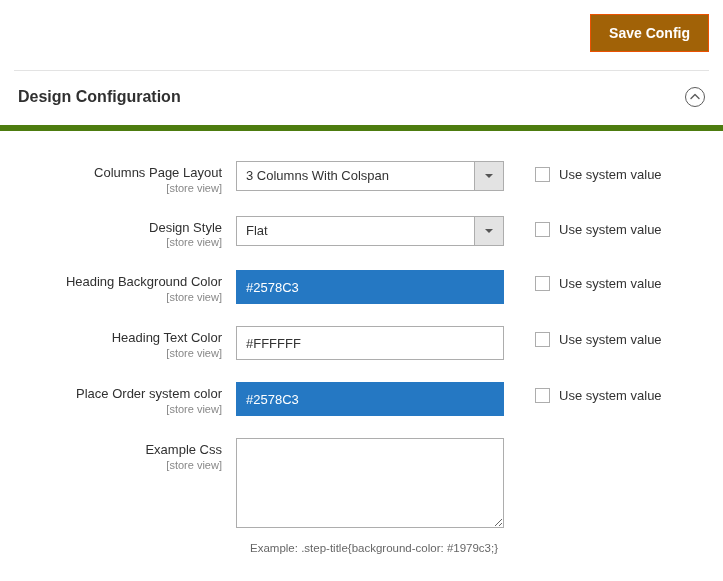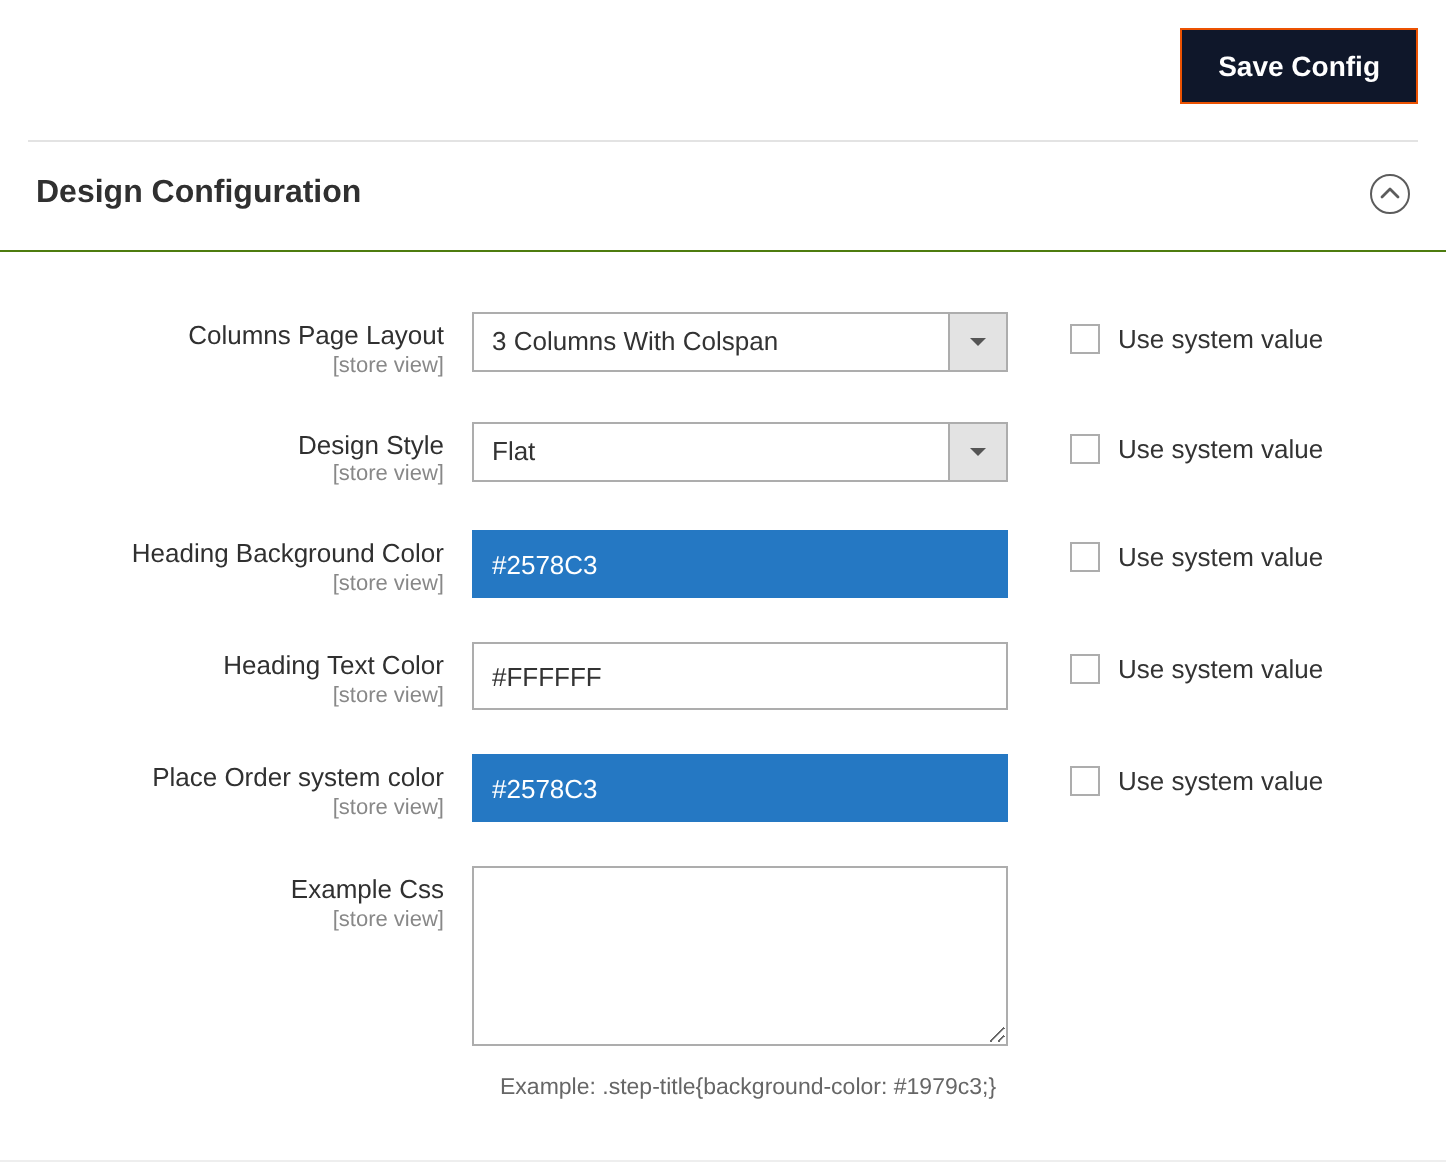--- a/index.html
+++ b/index.html
@@ -16,38 +16,38 @@
     margin: 0;
     padding: 0;
     min-height: 560px;
   }
   .top-bar {
     display: flex;
     justify-content: flex-end;
     padding: 14px 14px 18px 14px;
   }
   .save-btn {
-    background: #0f172a;
+    background: #a16207;
     color: #fff;
     border: 1px solid #eb5202;
     font-weight: 600;
     font-size: 14px;
     padding: 10px 18px;
     cursor: pointer;
   }
   .divider-top {
     border-top: 1px solid #e3e3e3;
     margin: 0 14px;
   }
   .section-head {
     display: flex;
     align-items: center;
     justify-content: space-between;
     padding: 16px 18px 18px 18px;
-    border-bottom: 1px solid #4d7c0f;
+    border-bottom: 6px solid #4d7c0f;
     margin: 0 0 30px 0;
   }
   .section-title {
     font-size: 16px;
     font-weight: 600;
     color: #303030;
   }
   .collapse-btn {
     width: 20px;
     height: 20px;

